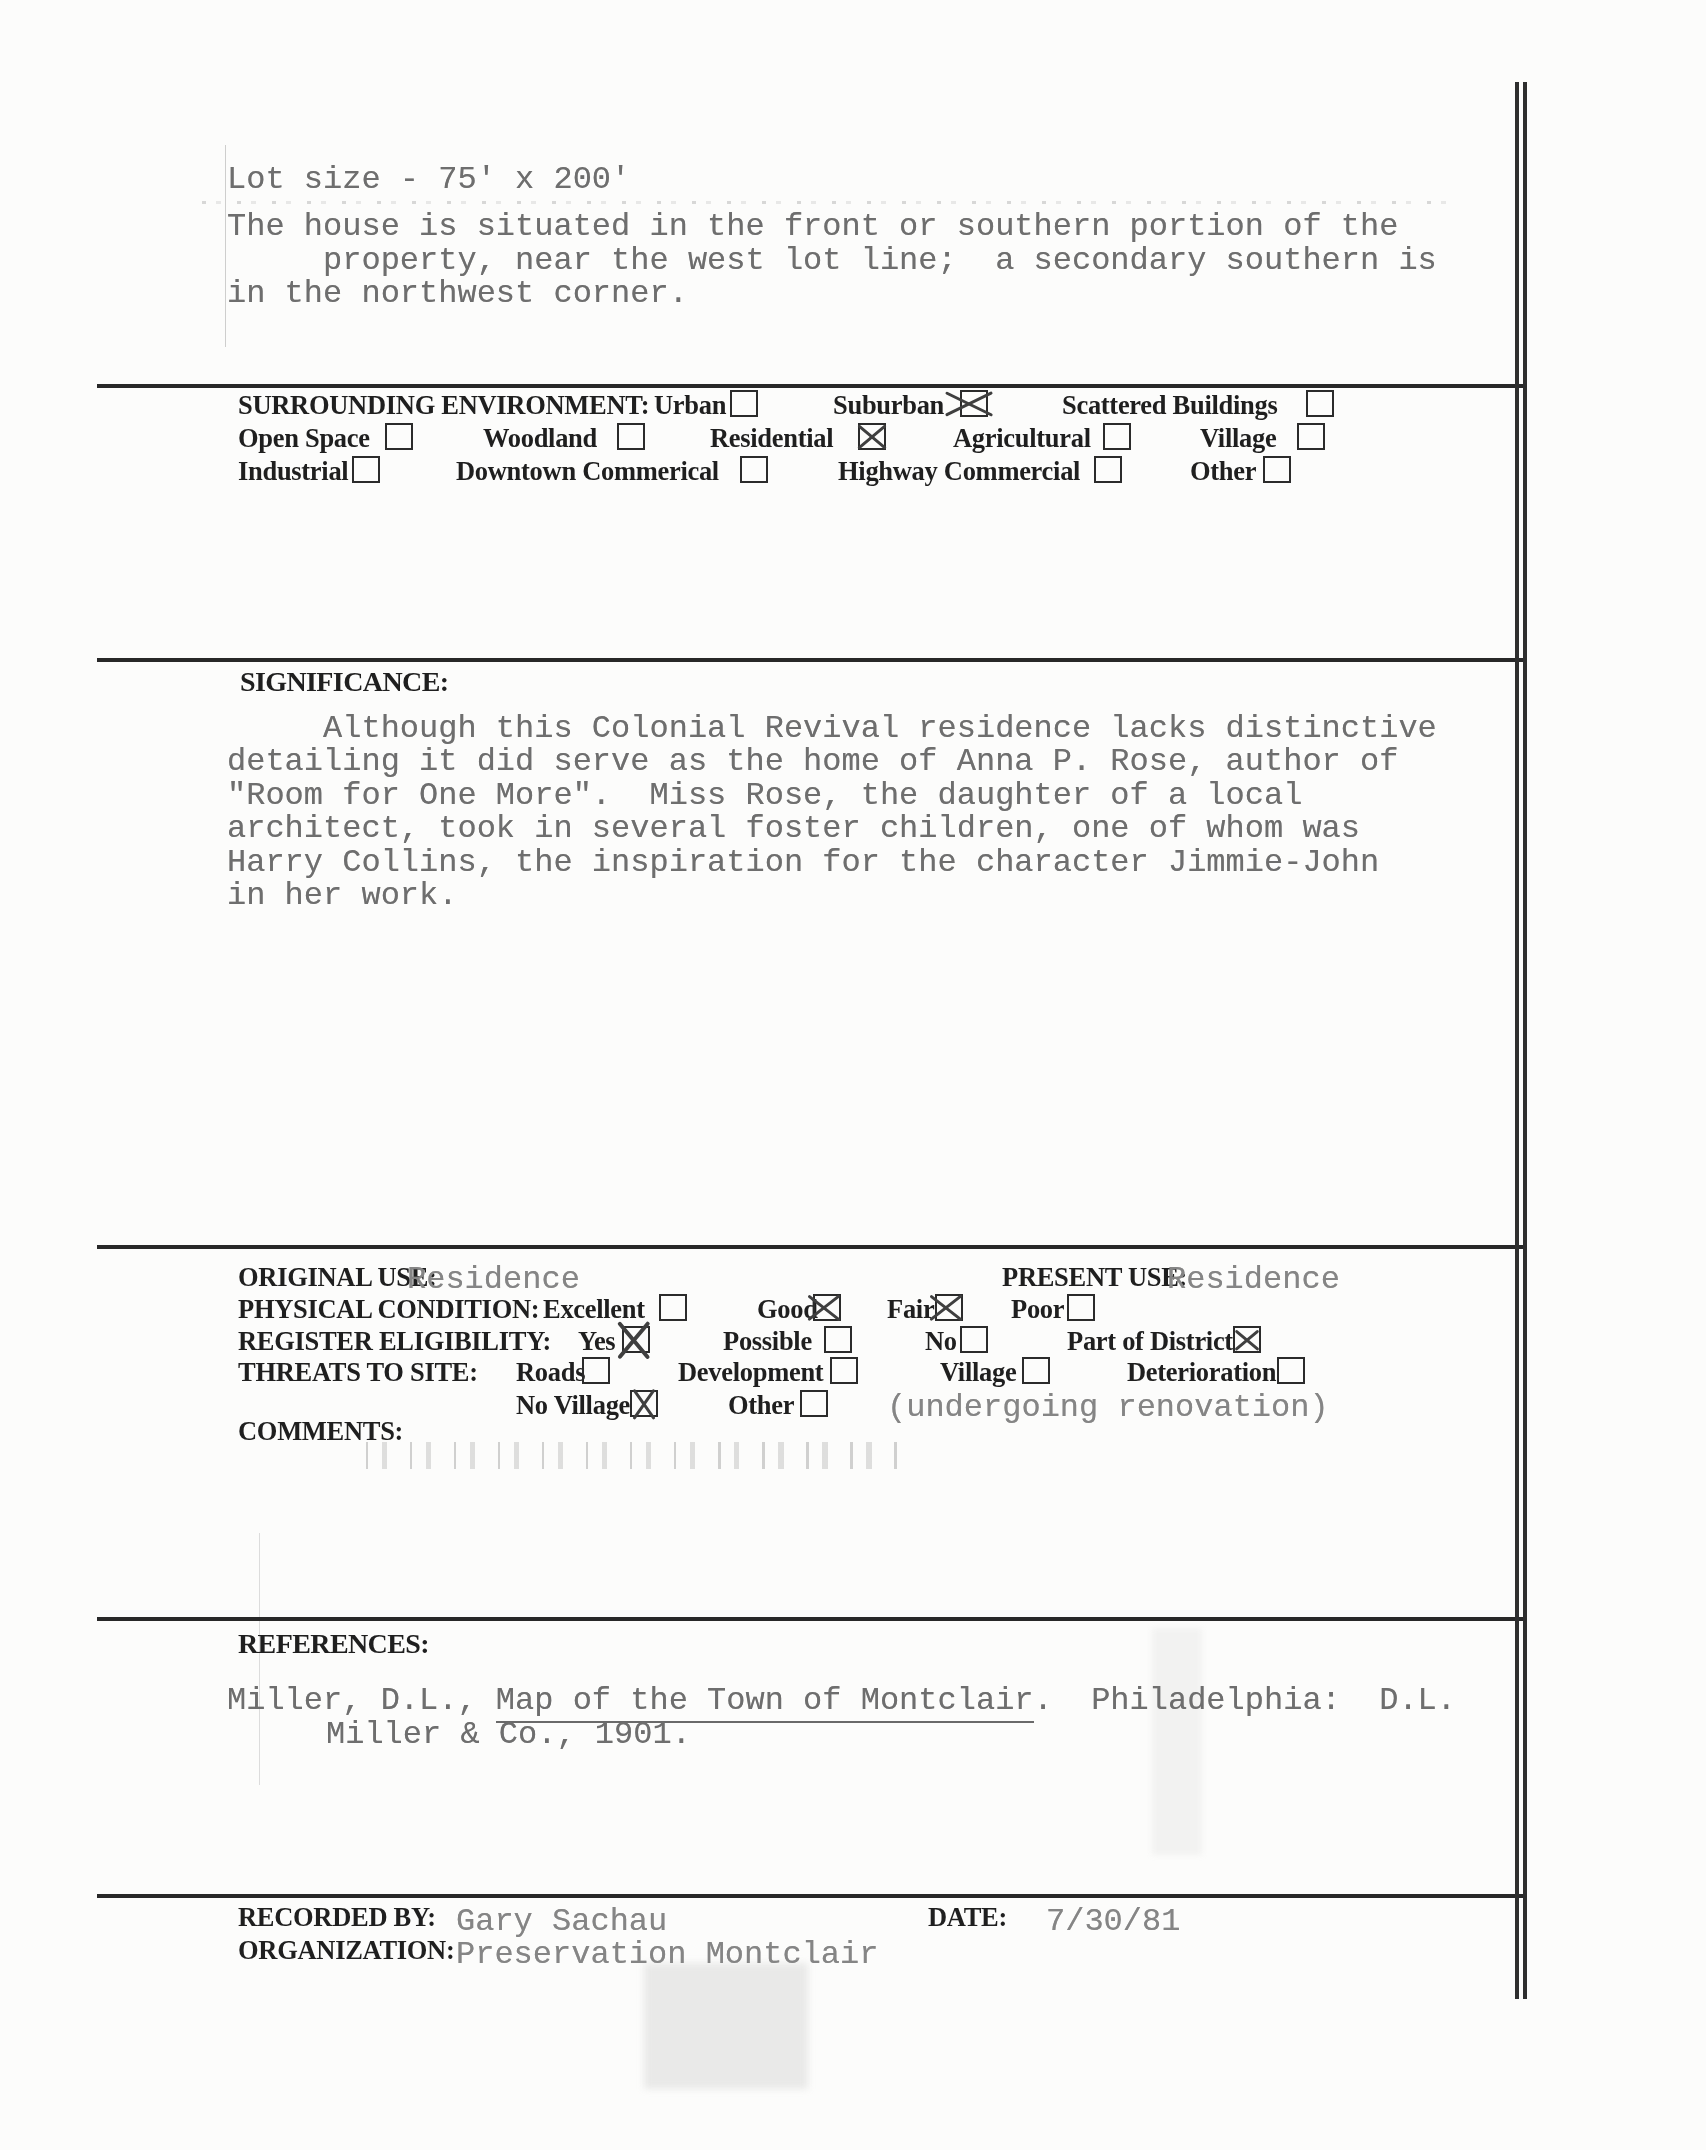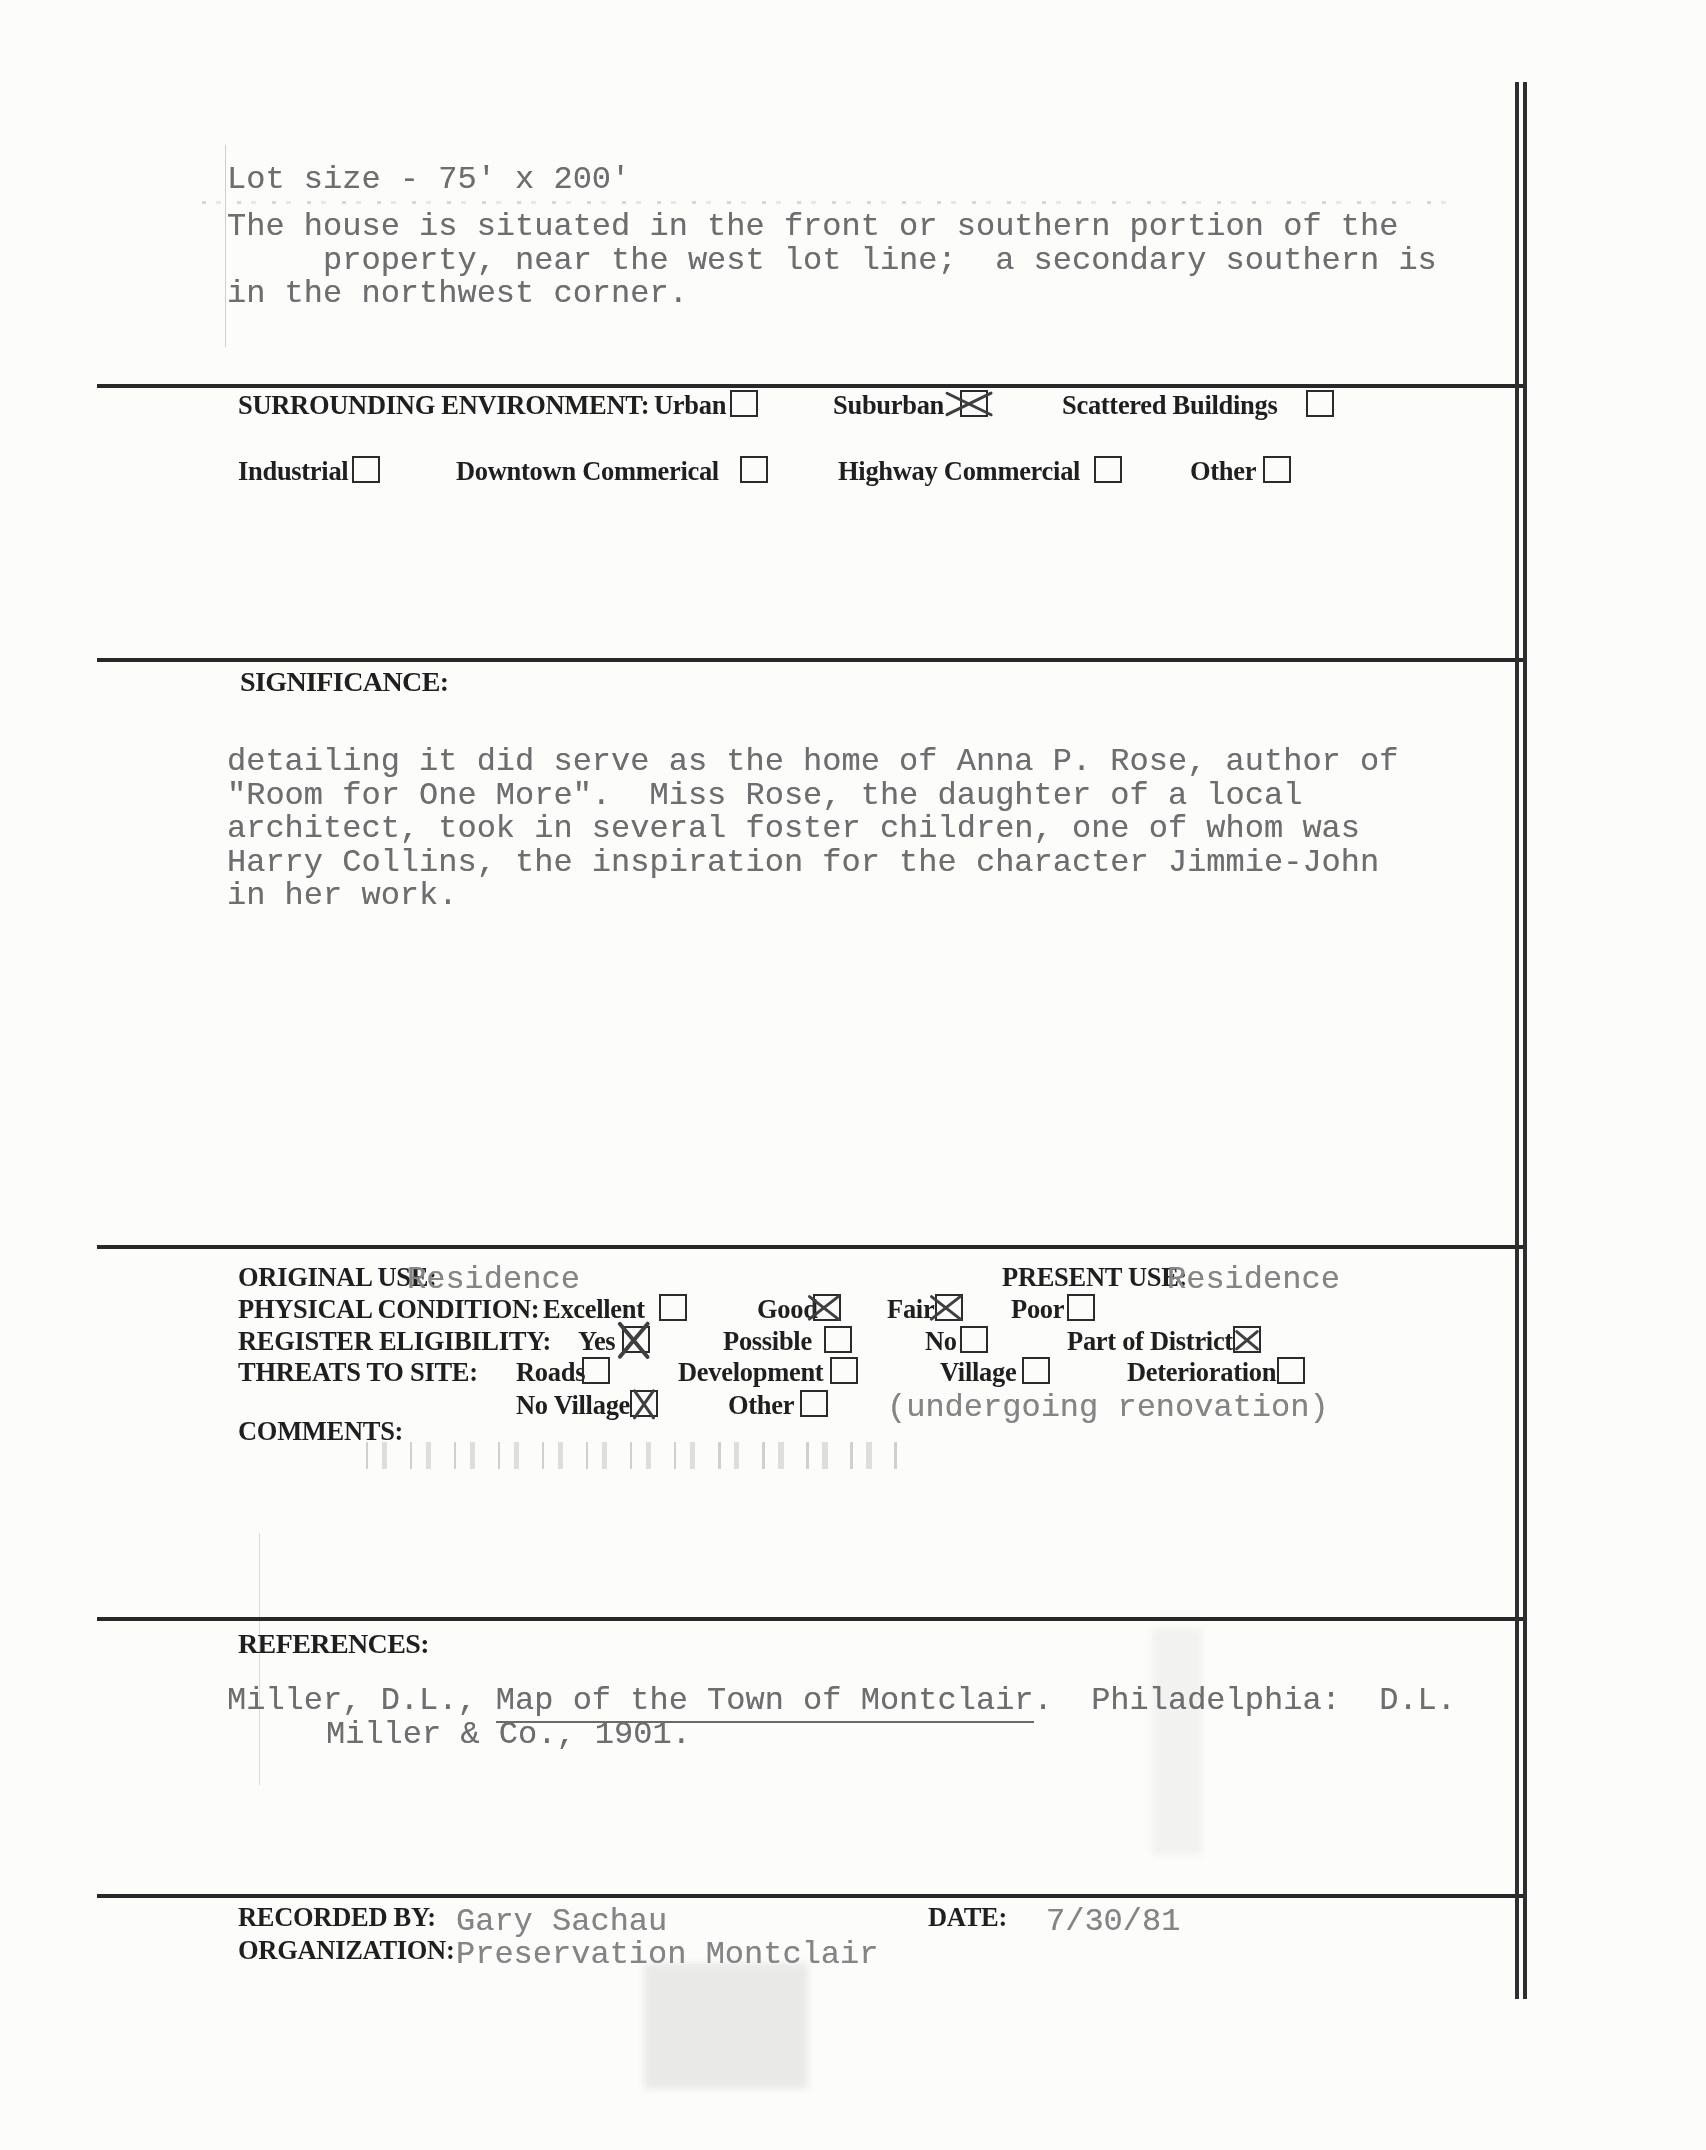--- a/index.html
+++ b/index.html
@@ -175,32 +175,47 @@
     <span class="flabel" style="left:238px">SURROUNDING ENVIRONMENT:</span>
     <span class="flabel" style="left:654px">Urban</span>
     <span class="box" style="left:730px"></span>
     <span class="flabel" style="left:833px">Suburban</span>
     <span class="box" style="left:960px">
         <span class="x x-wide"></span>
       </span>
     <span class="flabel" style="left:1062px">Scattered Buildings</span>
     <span class="box" style="left:1306px"></span>
   </div>
+  <div class="row" style="top:423px">
+    <span class="flabel" style="left:238px">Open Space</span>
+    <span class="box" style="left:385px"></span>
+    <span class="flabel" style="left:483px">Woodland</span>
+    <span class="box" style="left:617px"></span>
+    <span class="flabel" style="left:710px">Residential</span>
+    <span class="box" style="left:858px">
+        <span class="x"></span>
+      </span>
+    <span class="flabel" style="left:953px">Agricultural</span>
+    <span class="box" style="left:1103px"></span>
+    <span class="flabel" style="left:1200px">Village</span>
+    <span class="box" style="left:1297px"></span>
+  </div>
   <div class="row" style="top:456px">
     <span class="flabel" style="left:238px">Industrial</span>
     <span class="box" style="left:352px"></span>
     <span class="flabel" style="left:456px">Downtown Commerical</span>
     <span class="box" style="left:740px"></span>
     <span class="flabel" style="left:838px">Highway Commercial</span>
     <span class="box" style="left:1094px"></span>
     <span class="flabel" style="left:1190px">Other</span>
     <span class="box" style="left:1263px"></span>
   </div>
 
   <div class="abs flabel header-label" style="left:240px; top:666px">SIGNIFICANCE:</div>
+  <div class="line tw" style="left:227px; top:712px">     Although this Colonial Revival residence lacks distinctive</div>
   <div class="line tw" style="left:227px; top:745px">detailing it did serve as the home of Anna P. Rose, author of</div>
   <div class="line tw" style="left:227px; top:779px">"Room for One More".  Miss Rose, the daughter of a local</div>
   <div class="line tw" style="left:227px; top:812px">architect, took in several foster children, one of whom was</div>
   <div class="line tw" style="left:227px; top:846px">Harry Collins, the inspiration for the character Jimmie-John</div>
   <div class="line tw" style="left:227px; top:879px">in her work.</div>
 
   <div class="row" style="top:1262px">
     <span class="flabel" style="left:238px">ORIGINAL USE:</span>
     <span class="tw light" style="left:407px; top:2.5px">Residence</span>
     <span class="flabel" style="left:1002px">PRESENT USE:</span>

